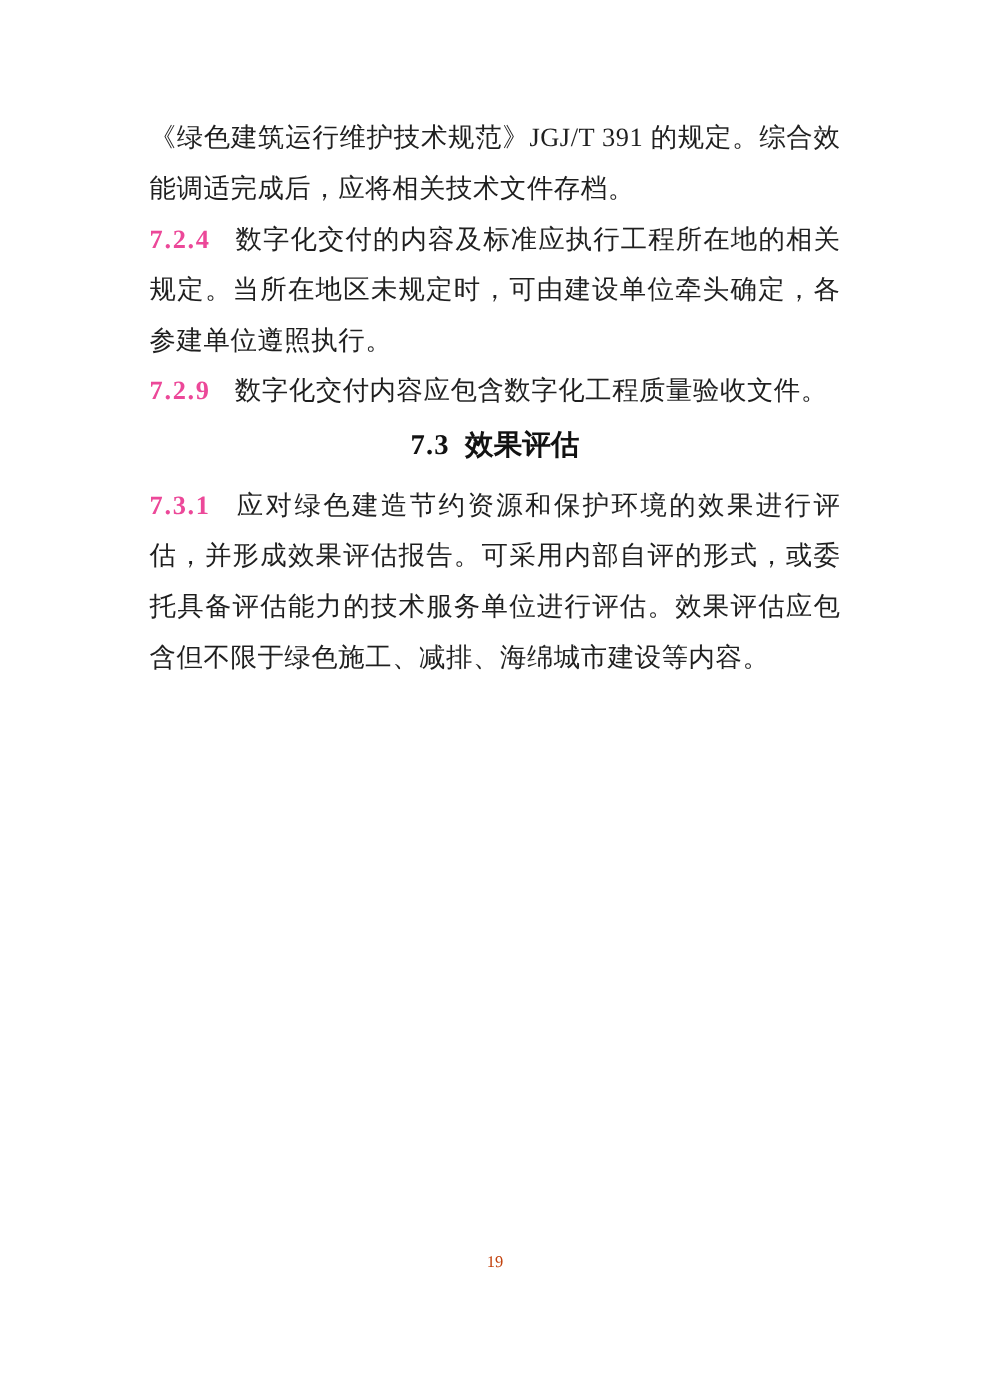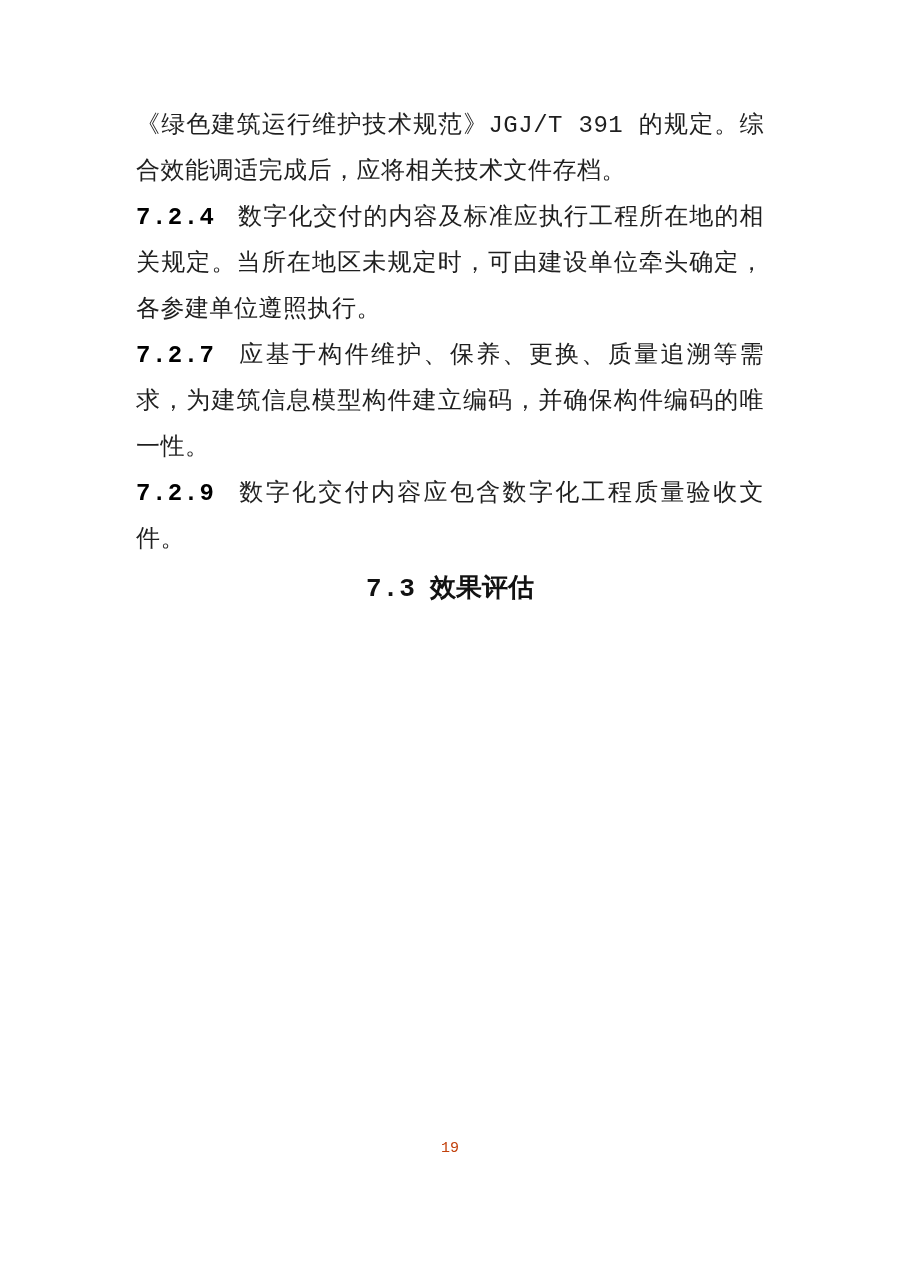--- a/index.html
+++ b/index.html
@@ -6,40 +6,40 @@
     margin: 0;
     padding: 0;
     background: #ffffff;
   }
   .page {
     position: relative;
     width: 900px;
     height: 1272px;
     background: #ffffff;
     overflow: hidden;
-    font-family: Liberation Mono, monospace;
+    font-family: Liberation Serif, serif;
   }
   .content {
     position: absolute;
     left: 136px;
     top: 103px;
     width: 628px;
   }
   .para {
     margin: 0;
     font-size: 24px;
     line-height: 46px;
     text-align: justify;
     text-justify: inter-character;
     color: #1f1f1f;
     letter-spacing: 0.5px;
   }
   .clause-num {
     font-weight: bold;
-    color: #000000;
+    color: #ec4899;
     letter-spacing: 1.5px;
     margin-right: 22px;
     white-space: nowrap;
   }
   .section-heading {
     margin: 2px 0 8px 0;
     font-size: 26px;
     line-height: 48px;
     font-weight: bold;
     text-align: center;
@@ -64,25 +64,25 @@
 
 <div class="page">
   <div class="content">
 
     <p class="para"><span>《绿色建筑运行维护技术规范》JGJ/T 391 的规定。综合效能调适完成后，应将相关技术文件存档。</span></p>
 
     <p class="para"><span class="clause-num">7.2.4</span><span>数字化交付的内容及标准应执行工程所在地的相关规定。当所在地区未规定时，可由建设单位牵头确定，各参建单位遵照执行。</span></p>
 
 
 
-    <p class="para"><span class="clause-num">7.2.7</span><span>应基于构件维护、保养、更换、质量追溯等需求，为建筑信息模型构件建立编码，并确保构件编码的唯一性。</span></p>
 
 
     <p class="para"><span class="clause-num">7.2.9</span><span>数字化交付内容应包含数字化工程质量验收文件。</span></p>
 
     <h2 class="section-heading"><span class="heading-num">7.3</span><span>效果评估</span></h2>
 
+    <p class="para"><span class="clause-num">7.3.1</span><span>应对绿色建造节约资源和保护环境的效果进行评估，并形成效果评估报告。可采用内部自评的形式，或委托具备评估能力的技术服务单位进行评估。效果评估应包含但不限于绿色施工、减排、海绵城市建设等内容。</span></p>
 
 
   </div>
 
   <div class="page-number">19</div>
 </div>
 
 </body></html>

